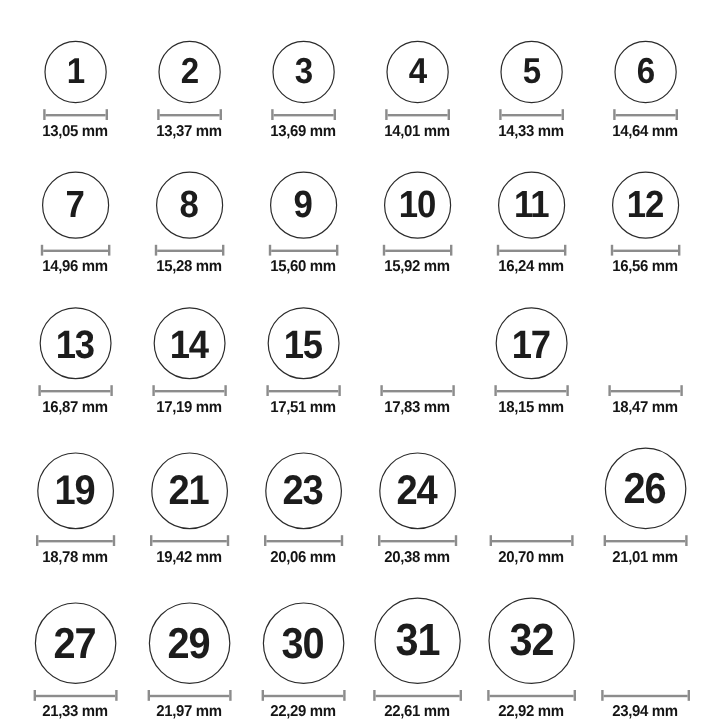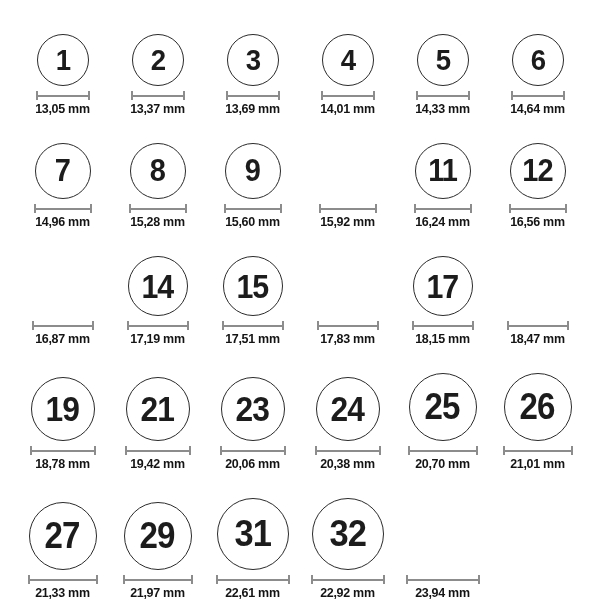--- a/index.html
+++ b/index.html
@@ -136,20 +136,23 @@
 
   <div class="ring-item" style="--d: 56px; --fs: 31.5px;">
     <div class="ring-circle">
       <span class="ring-number">9</span>
     </div>
     <div class="ruler"></div>
     <div class="mm-label">15,60 mm</div>
   </div>
 
   <div class="ring-item" style="--d: 56px; --fs: 31.5px;">
+    <div class="ring-circle">
+      <span class="ring-number">10</span>
+    </div>
     <div class="ruler"></div>
     <div class="mm-label">15,92 mm</div>
   </div>
 
   <div class="ring-item" style="--d: 56px; --fs: 31.5px;">
     <div class="ring-circle">
       <span class="ring-number">11</span>
     </div>
     <div class="ruler"></div>
     <div class="mm-label">16,24 mm</div>
@@ -157,20 +160,23 @@
 
   <div class="ring-item" style="--d: 56px; --fs: 31.5px;">
     <div class="ring-circle">
       <span class="ring-number">12</span>
     </div>
     <div class="ruler"></div>
     <div class="mm-label">16,56 mm</div>
   </div>
 
   <div class="ring-item" style="--d: 60px; --fs: 33px;">
+    <div class="ring-circle">
+      <span class="ring-number">13</span>
+    </div>
     <div class="ruler"></div>
     <div class="mm-label">16,87 mm</div>
   </div>
 
   <div class="ring-item" style="--d: 60px; --fs: 33px;">
     <div class="ring-circle">
       <span class="ring-number">14</span>
     </div>
     <div class="ruler"></div>
     <div class="mm-label">17,19 mm</div>
@@ -230,23 +236,20 @@
 
   <div class="ring-item" style="--d: 64px; --fs: 34.5px;">
     <div class="ring-circle">
       <span class="ring-number">24</span>
     </div>
     <div class="ruler"></div>
     <div class="mm-label">20,38 mm</div>
   </div>
 
   <div class="ring-item" style="--d: 68px; --fs: 36px;">
-    <div class="ring-circle">
-      <span class="ring-number">25</span>
-    </div>
     <div class="ruler"></div>
     <div class="mm-label">20,70 mm</div>
   </div>
 
   <div class="ring-item" style="--d: 68px; --fs: 36px;">
     <div class="ring-circle">
       <span class="ring-number">26</span>
     </div>
     <div class="ruler"></div>
     <div class="mm-label">21,01 mm</div>
@@ -262,20 +265,27 @@
 
 
   <div class="ring-item" style="--d: 68px; --fs: 36px;">
     <div class="ring-circle">
       <span class="ring-number">29</span>
     </div>
     <div class="ruler"></div>
     <div class="mm-label">21,97 mm</div>
   </div>
 
+  <div class="ring-item" style="--d: 68px; --fs: 36px;">
+    <div class="ring-circle">
+      <span class="ring-number">30</span>
+    </div>
+    <div class="ruler"></div>
+    <div class="mm-label">22,29 mm</div>
+  </div>
 
   <div class="ring-item" style="--d: 72px; --fs: 37.5px;">
     <div class="ring-circle">
       <span class="ring-number">31</span>
     </div>
     <div class="ruler"></div>
     <div class="mm-label">22,61 mm</div>
   </div>
 
   <div class="ring-item" style="--d: 72px; --fs: 37.5px;">

